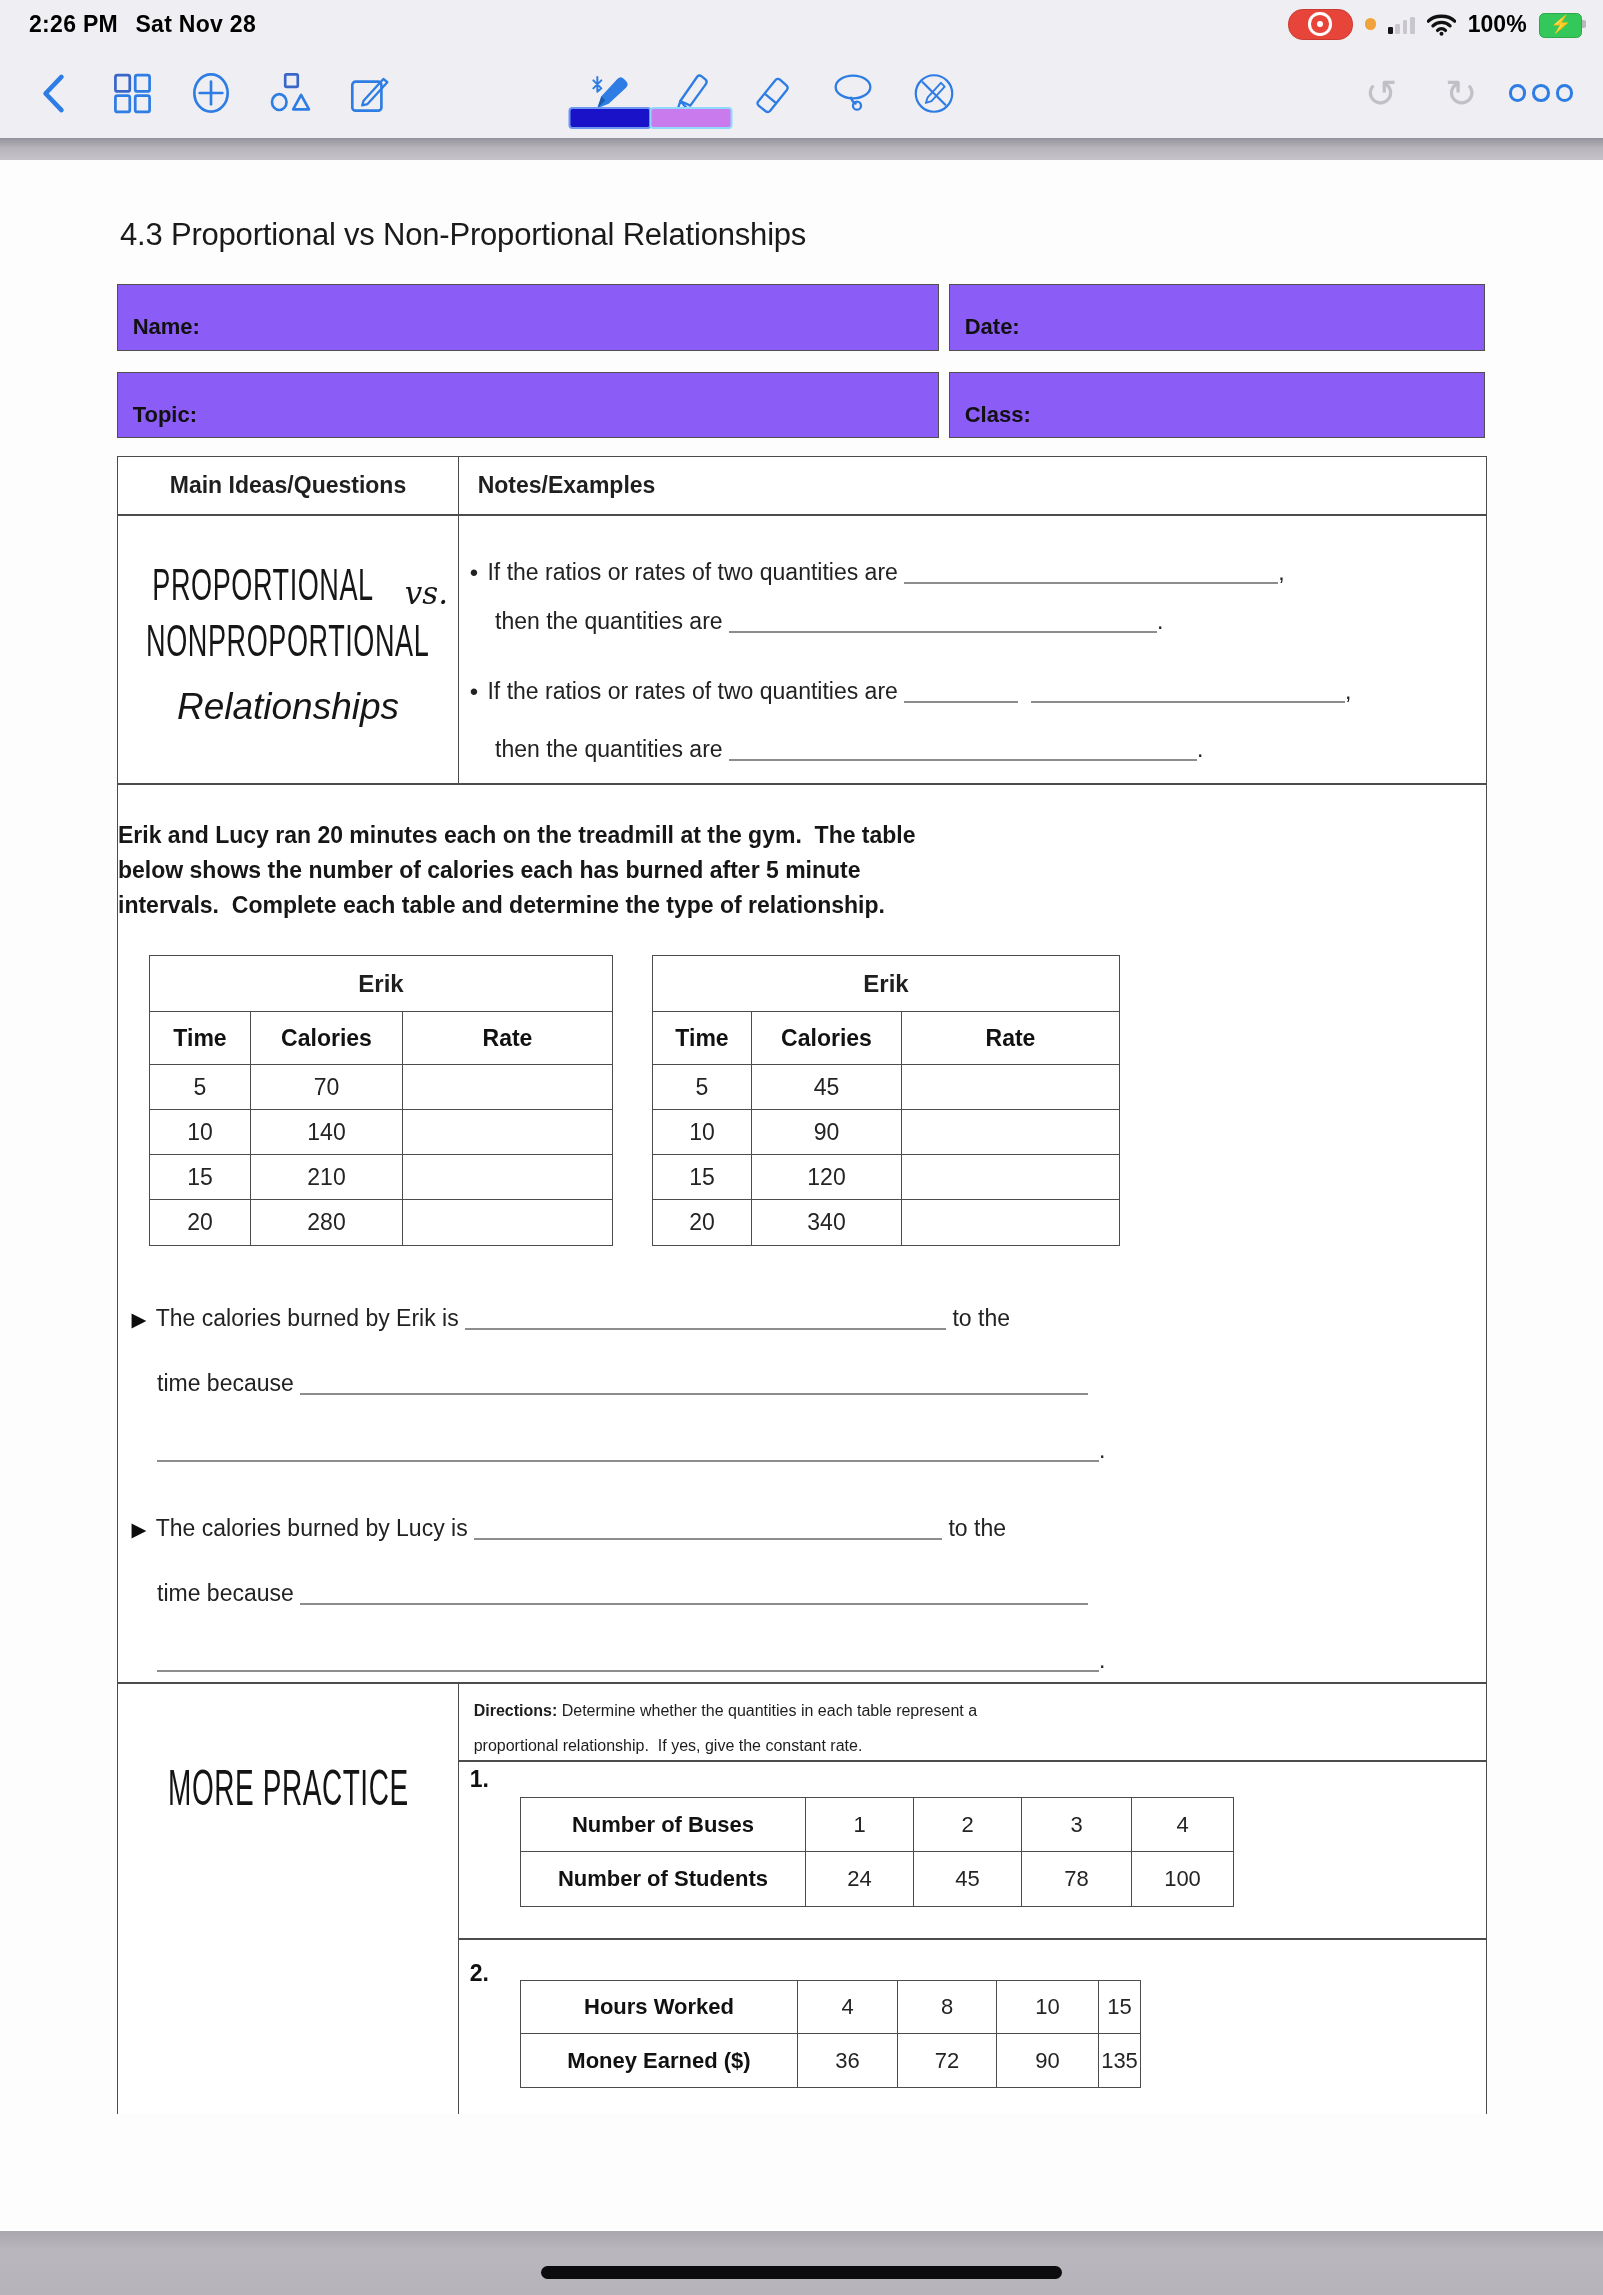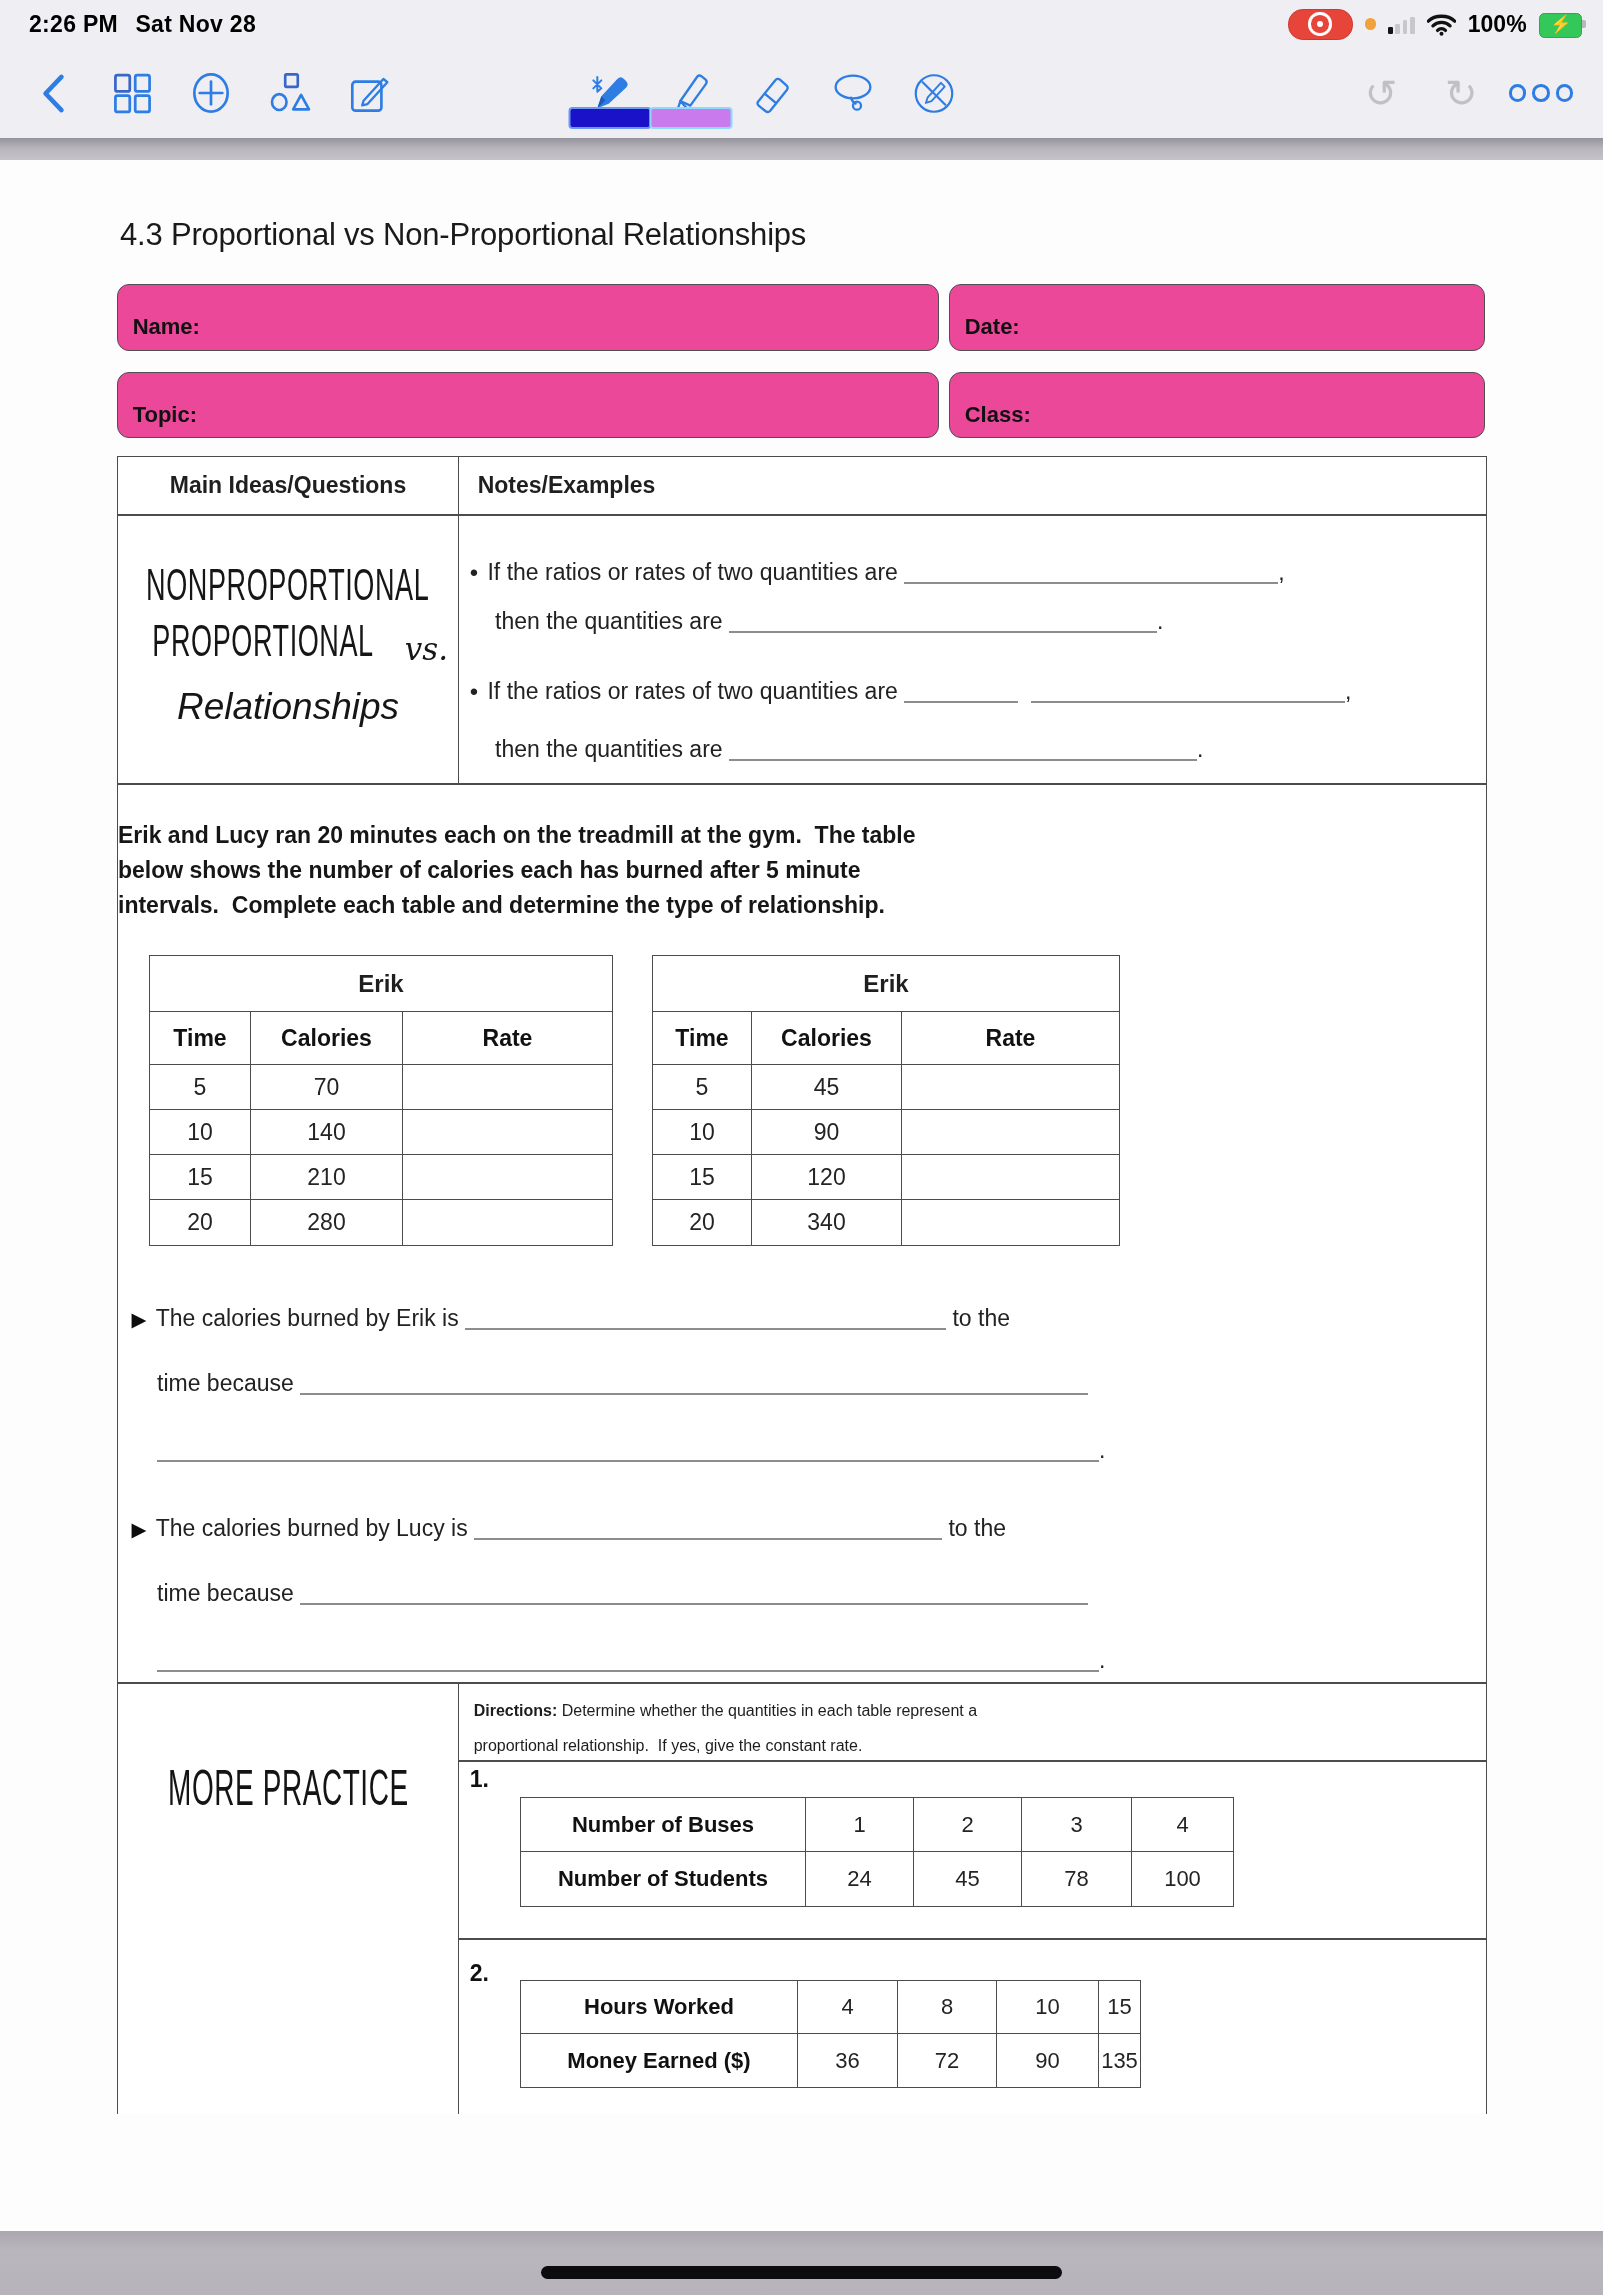--- a/index.html
+++ b/index.html
@@ -40,21 +40,21 @@
   .ooo{display:flex;gap:6px;align-items:center;}
   .ooo i{display:block;width:11.4px;height:11.4px;border:3.3px solid #2e7de4;border-radius:50%;}
 
   .strip{position:absolute;left:0;top:138px;width:1603px;height:23px;
          background:linear-gradient(180deg,#94929a 0%,#b8b6bc 45%,#c7c5cb 100%);}
 
   
   .page{position:absolute;left:0;top:160px;width:1603px;height:2071px;background:#fdfdfe;}
   .pg-title{position:absolute;left:120px;top:57px;font-size:31px;font-weight:500;color:#1a1a1a;letter-spacing:-0.2px;}
 
-  .fieldbox{position:absolute;background:#ec4899;border:1.3px solid #4f4f4f;border-radius:12px;}
+  .fieldbox{position:absolute;background:#8b5cf6;border:1.3px solid #4f4f4f;border-radius:0;}
   .fieldbox .flabel{position:absolute;left:14.7px;top:29px;font-size:22px;font-weight:700;color:#111;}
 
   
   .wtable{position:absolute;left:117px;top:296px;width:1370px;height:1658px;
           border:1.3px solid #4c4c4c;border-bottom:none;box-sizing:border-box;background:#fff;}
   .wrow{display:flex;box-sizing:border-box;border-bottom:2px solid #4c4c4c;}
   .wrow.last{border-bottom:none;}
   .wc-left{width:341px;flex:0 0 341px;border-right:1.3px solid #4c4c4c;box-sizing:border-box;}
   .wc-right{flex:1;position:relative;box-sizing:border-box;}
   .hdr{height:59px;}
@@ -260,25 +260,25 @@
 
       <div class="wrow hdr">
         <div class="wc-left">Main Ideas/Questions</div>
         <div class="wc-right">Notes/Examples</div>
       </div>
 
       <div class="wrow r1">
         <div class="wc-left">
           <div style="margin-top:39px">
             <div class="hand-line">
-                <span class="hand">NONPROPORTIONAL</span>
+                <span class="hand">PROPORTIONAL</span>
+                <span class="script" style="margin-left:6.7px">vs.</span>
               </div>
             <div class="hand-line">
-                <span class="hand">PROPORTIONAL</span>
-                <span class="script" style="margin-left:6.7px">vs.</span>
+                <span class="hand">NONPROPORTIONAL</span>
               </div>
             <div class="hand-line" style="height:61px">
                 <span class="script-big">Relationships</span>
               </div>
           </div>
         </div>
         <div class="wc-right">
           <div class="abs" style="left:10.7px;top:43px">
             <span class="bullet">•</span><span>If the ratios or rates of two quantities are</span> <span class="blank" style="width:374px"></span><span>,</span>
           </div>

